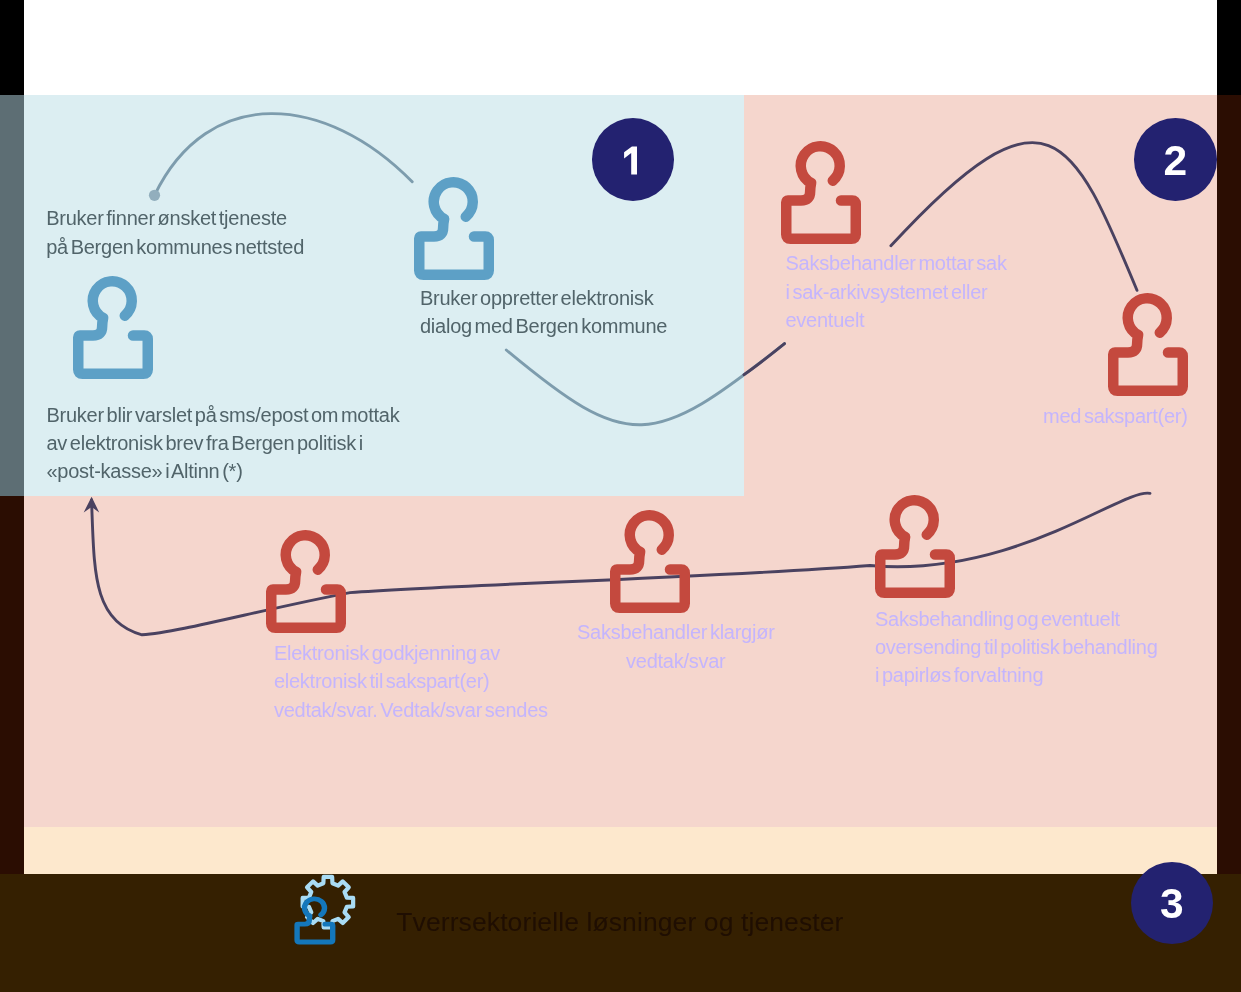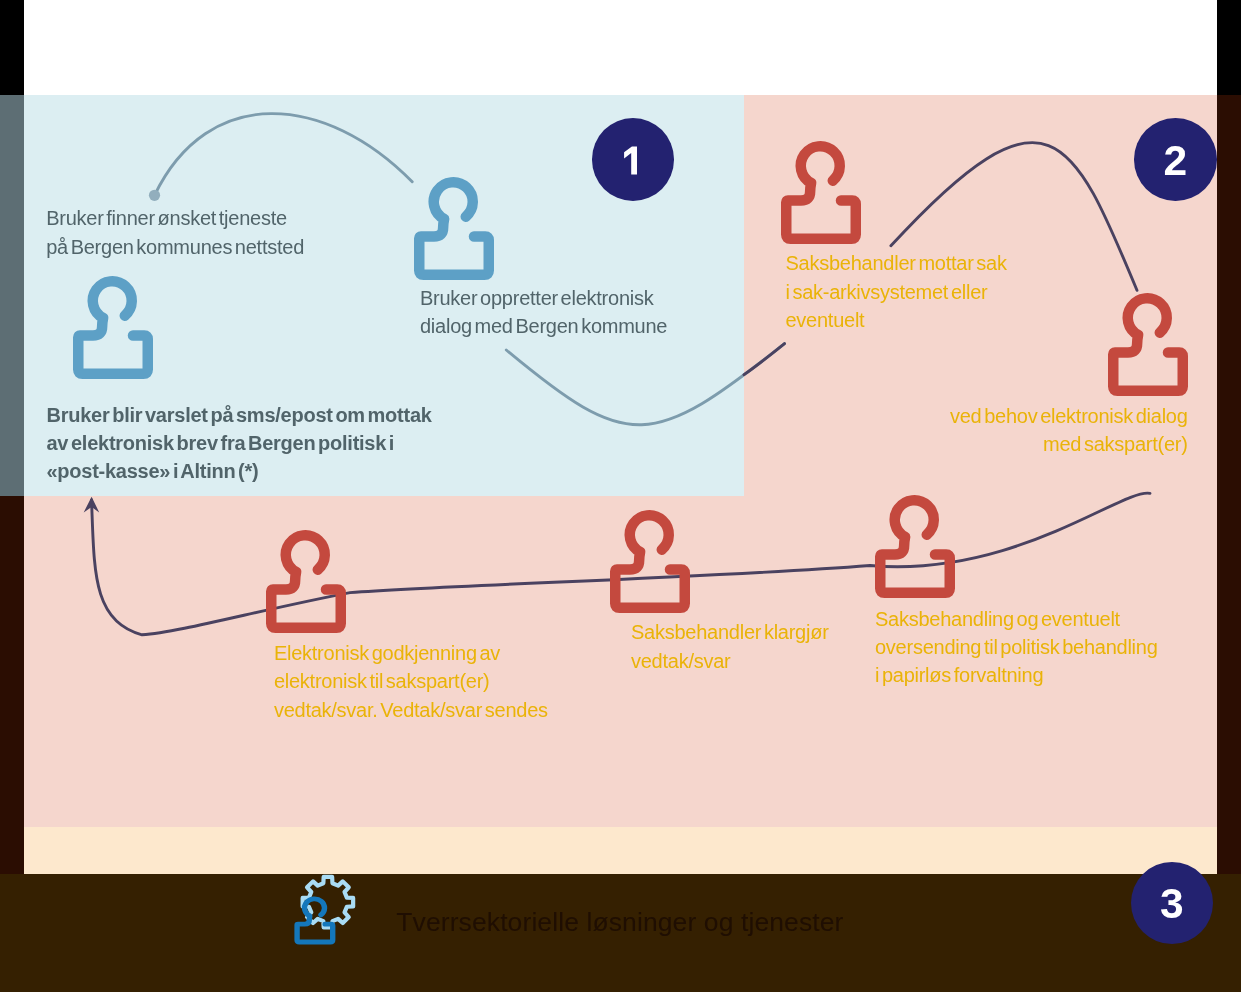--- a/index.html
+++ b/index.html
@@ -19,21 +19,21 @@
   #brownbase{left:0;top:874px;width:1241px;height:118px;background:#352001;}
   svg.layer{position:absolute;left:0;top:0;width:1241px;height:992px;overflow:visible;pointer-events:none;}
   .badge{position:absolute;border-radius:50%;background:#232270;color:#ffffff;
          display:flex;align-items:center;justify-content:center;
          font-size:42.5px;font-weight:bold;line-height:1;padding-top:3px;box-sizing:border-box;}
   .digit1{position:absolute;left:0;top:0;width:82.4px;height:82.8px;}
   .sr{position:absolute;width:1px;height:1px;overflow:hidden;clip:rect(0,0,0,0);}
   .txt{position:absolute;font-size:20px;line-height:28.4px;word-spacing:-2.6px;letter-spacing:-0.25px;}
   .txt>div{white-space:pre;height:28.4px;}
   .t-blue{color:#51646a;}
-  .t-dark{color:#eab308;}
+  .t-dark{color:#c4b5fd;}
   .t-foot{color:#1f0e02;font-size:26.5px;letter-spacing:0.1px;word-spacing:0px;}
 </style>
 </head>
 <body>
 
 <div id="stage">
   <div class="band" id="blacktopl"></div>
   <div class="band" id="blacktopr"></div>
   <div class="band" id="topwhite"></div>
   <div class="band" id="greystrip"></div>
@@ -87,40 +87,39 @@
   </div>
 
   <div class="txt t-blue" style="left:46.2px;top:204.4px;">
     <div>Bruker finner ønsket tjeneste</div>
     <div>på Bergen kommunes nettsted</div>
   </div>
   <div class="txt t-blue" style="left:420px;top:283.5px;">
     <div>Bruker oppretter elektronisk</div>
     <div>dialog med Bergen kommune</div>
   </div>
-  <div class="txt t-blue" style="left:46.5px;top:400.5px;font-weight:bold;">
+  <div class="txt t-blue" style="left:46.5px;top:400.5px;">
     <div>Bruker blir varslet på sms/epost om mottak</div>
     <div>av elektronisk brev fra Bergen politisk i</div>
     <div>«post-kasse» i Altinn (*)</div>
   </div>
   <div class="txt t-dark" style="left:785.5px;top:249.4px;">
     <div>Saksbehandler mottar sak</div>
     <div>i sak-arkivsystemet eller</div>
     <div>eventuelt</div>
   </div>
   <div class="txt t-dark" style="left:1187.6px;top:401.9px;text-align:right;transform:translateX(-100%);">
-    <div>ved behov elektronisk dialog</div>
     <div>med sakspart(er)</div>
   </div>
   <div class="txt t-dark" style="left:875px;top:604.6px;">
     <div>Saksbehandling og eventuelt</div>
     <div>oversending til politisk behandling</div>
     <div>i papirløs forvaltning</div>
   </div>
-  <div class="txt t-dark" style="left:631px;top:618.4px;">
+  <div class="txt t-dark" style="left:577px;top:618.4px;text-align:center;">
     <div>Saksbehandler klargjør</div>
     <div>vedtak/svar</div>
   </div>
   <div class="txt t-dark" style="left:273.9px;top:638.9px;">
     <div>Elektronisk godkjenning av</div>
     <div>elektronisk til sakspart(er)</div>
     <div>vedtak/svar. Vedtak/svar sendes</div>
   </div>
 
   <svg class="layer" id="footericon" viewBox="0 0 1241 992">

